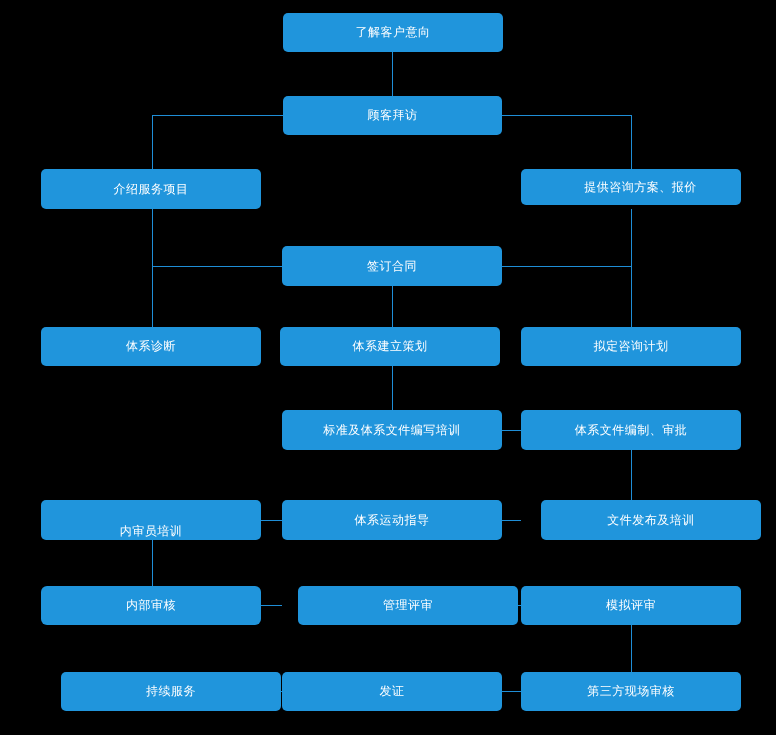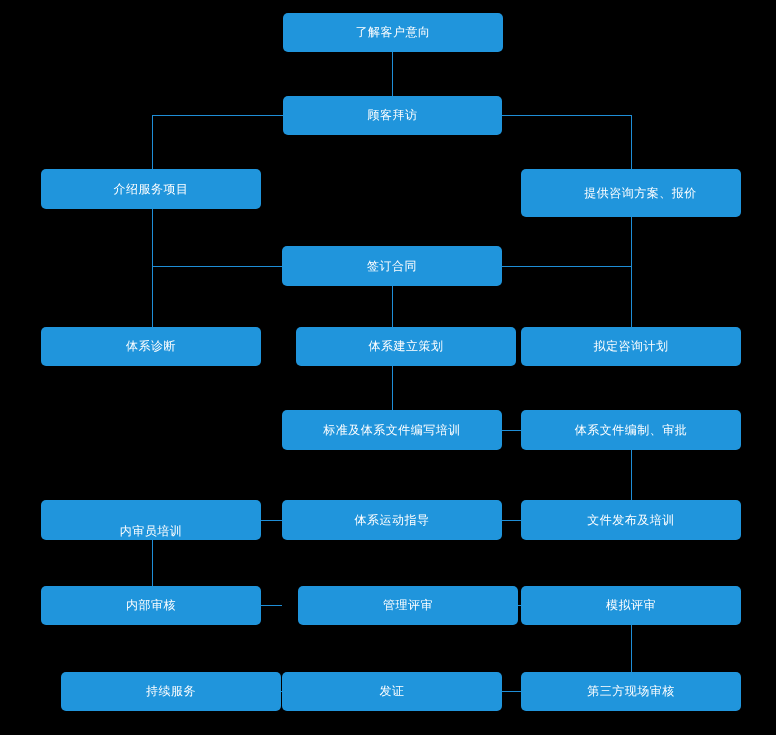--- a/index.html
+++ b/index.html
@@ -63,51 +63,51 @@
     <div class="edge h" style="left: 261px; top: 691px; width: 21px;"></div>
     <div class="node" style="left: 283px; top: 13px; width: 220px; height: 39px;">
       <span>了解客户意向</span>
     </div>
     <div class="node" style="left: 283px; top: 96px; width: 219px; height: 39px;">
       <span>顾客拜访</span>
     </div>
     <div class="node" style="left: 41px; top: 169px; width: 220px; height: 40px;">
       <span>介绍服务项目</span>
     </div>
-    <div class="node" style="left: 521px; top: 169px; width: 220px; height: 48px; padding-left: 19px;">
+    <div class="node" style="left: 521px; top: 169px; width: 220px; height: 36px; padding-left: 19px;">
       <span>提供咨询方案、报价</span>
     </div>
     <div class="node" style="left: 282px; top: 246px; width: 220px; height: 40px;">
       <span>签订合同</span>
     </div>
     <div class="node" style="left: 41px; top: 327px; width: 220px; height: 39px;">
       <span>体系诊断</span>
     </div>
-    <div class="node" style="left: 296px; top: 327px; width: 220px; height: 39px;">
+    <div class="node" style="left: 280px; top: 327px; width: 220px; height: 39px;">
       <span>体系建立策划</span>
     </div>
     <div class="node" style="left: 521px; top: 327px; width: 220px; height: 39px;">
       <span>拟定咨询计划</span>
     </div>
     <div class="node" style="left: 282px; top: 410px; width: 220px; height: 40px;">
       <span>标准及体系文件编写培训</span>
     </div>
     <div class="node" style="left: 521px; top: 410px; width: 220px; height: 40px;">
       <span>体系文件编制、审批</span>
     </div>
     <div class="node" style="left: 41px; top: 500px; width: 220px; height: 40px; align-items: flex-end;">
       <span>内审员培训</span>
     </div>
     <div class="node" style="left: 282px; top: 500px; width: 220px; height: 40px;">
       <span>体系运动指导</span>
     </div>
-    <div class="node" style="left: 521px; top: 500px; width: 220px; height: 40px;">
+    <div class="node" style="left: 541px; top: 500px; width: 220px; height: 40px;">
       <span>文件发布及培训</span>
     </div>
-    <div class="node" style="left: 41px; top: 586px; width: 220px; height: 39px;">
+    <div class="node" style="left: 41px; top: 586px; width: 220px; height: 39px; border-radius: 6px;">
       <span>内部审核</span>
     </div>
     <div class="node" style="left: 282px; top: 586px; width: 220px; height: 39px; margin-left: 16px;">
       <span>管理评审</span>
     </div>
     <div class="node" style="left: 521px; top: 586px; width: 220px; height: 39px;">
       <span>模拟评审</span>
     </div>
     <div class="node" style="left: 41px; top: 672px; width: 220px; height: 39px; margin-left: 20px;">
       <span>持续服务</span>

